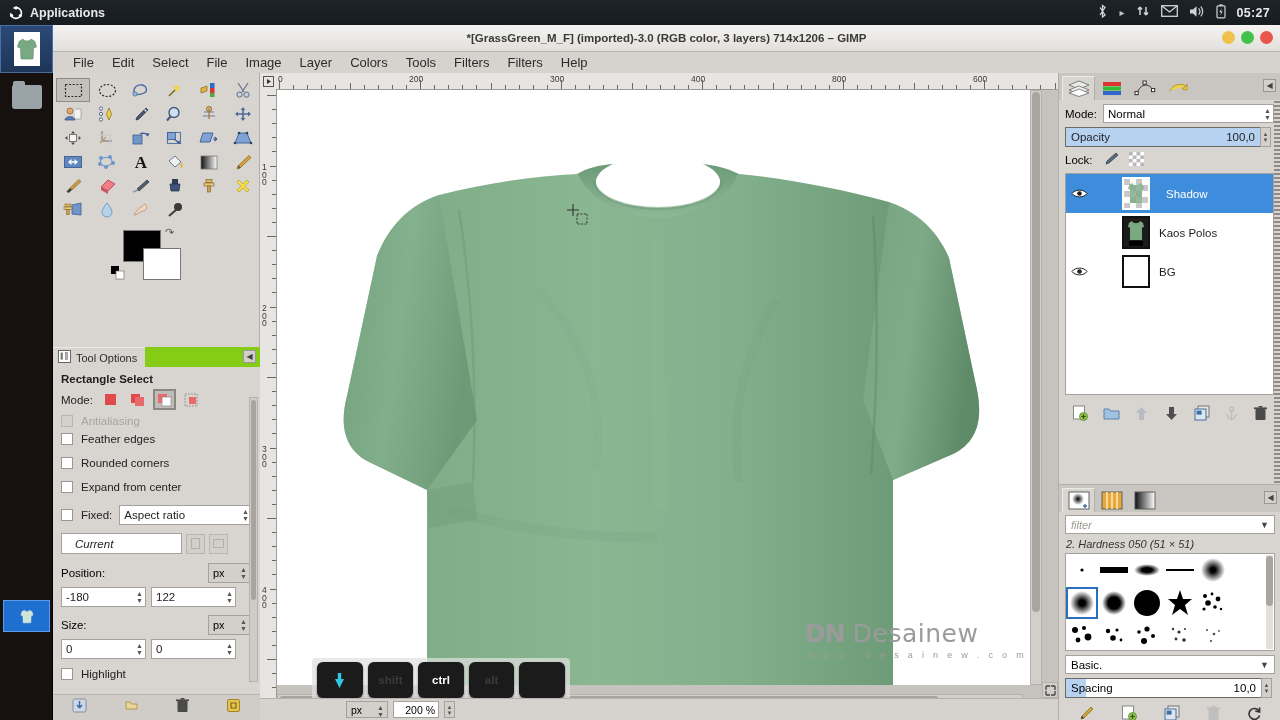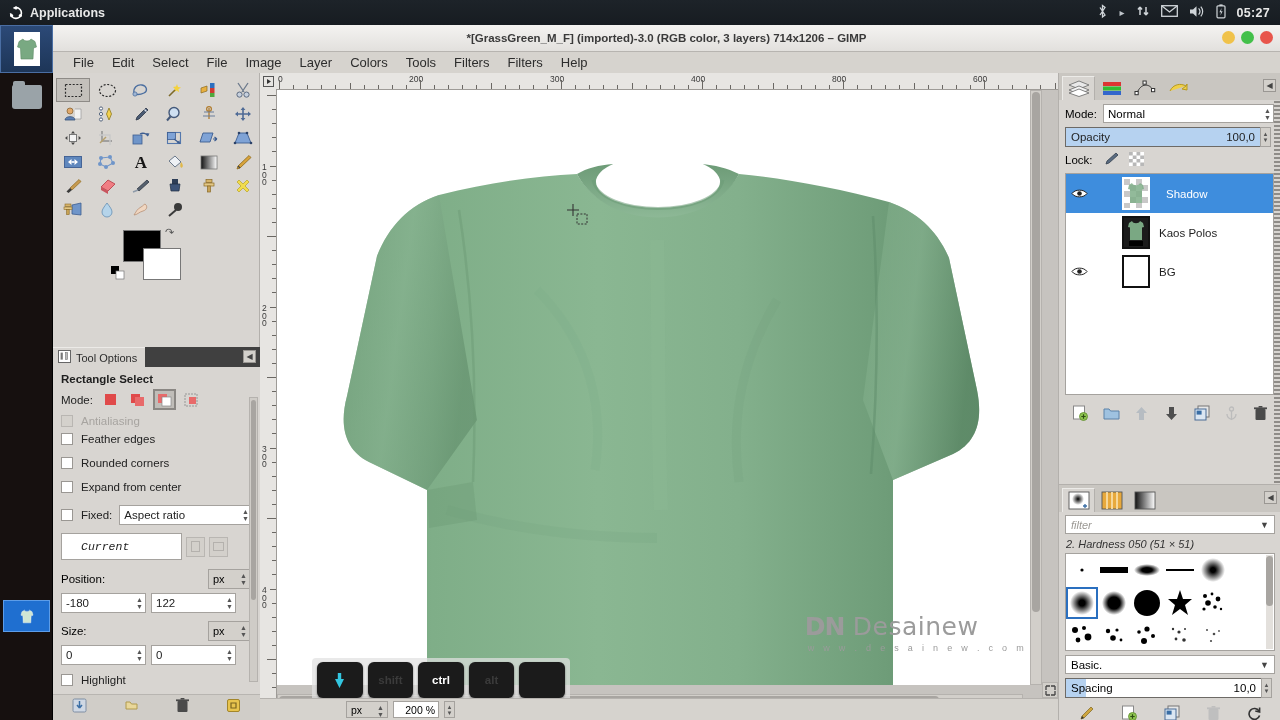--- a/index.html
+++ b/index.html
@@ -60,52 +60,52 @@
   .tool{width:34px;height:24px;display:flex;align-items:center;justify-content:center;}
   .tool.sel{background:#c3c0bb;box-shadow:inset 0 0 0 1px #8e8b87;}
   .tool svg,.tool span{display:block;}
   #colorarea{height:62px;position:relative;margin-top:4px;}
   .fgbox{position:absolute;left:70px;top:4px;width:38px;height:32px;background:#000;border:1px solid #777;}
   .bgbox{position:absolute;left:90px;top:22px;width:38px;height:32px;background:#fff;border:1px solid #777;}
   .swapic{position:absolute;left:112px;top:0px;font-size:11px;color:#555;}
   .defic{position:absolute;left:58px;top:40px;width:14px;height:14px;}
   
   #toolopt{position:absolute;left:0;top:322px;width:207px;height:373px;background:#d8d5d1;}
-  #toolopt .tabrow{height:20px;background:#404040;display:flex;align-items:center;position:relative;}
+  #toolopt .tabrow{height:20px;background:#84cc16;display:flex;align-items:center;position:relative;}
   #toolopt .tab{display:flex;align-items:center;gap:5px;background:#d8d5d1;height:20px;padding:0 8px 0 5px;font-size:11px;color:#2c2c2c;border-top:1px solid #eceae7;}
   #toolopt .tabarrow{position:absolute;right:4px;top:3px;width:13px;height:13px;border:1px solid #9a9793;background:#d3d0cb;font-size:8px;text-align:center;line-height:11px;color:#444;}
   #toolopt .body{padding:6px 8px 0 8px;position:relative;height:353px;}
   .opt-title{font-size:11.5px;font-weight:bold;color:#1f1f1f;margin-bottom:5px;}
   .opt-row{display:flex;align-items:center;margin-bottom:6px;font-size:11.5px;color:#222;}
   .opt-row .lbl{margin-right:7px;}
   .modebtn{width:21px;height:19px;margin-right:6px;display:flex;align-items:center;justify-content:center;}
   .modebtn.sel{background:#c0bdb8;box-shadow:inset 0 0 0 1px #8a8783, 0 0 0 1px #8a8783;}
   .chk{width:12px;height:12px;border:1px solid #9a9793;background:#fff;margin-right:8px;display:inline-block;}
   .chk.dis{background:#d4d1cc;border-color:#b9b6b2;}
   .dim{color:#a7a4a0;}
   .combo{flex:1;height:20px;background:#fff;border:1px solid #a5a29e;display:flex;align-items:center;padding:0 4px;font-size:11.5px;position:relative;}
   .spinarrows{position:absolute;right:2px;top:2px;font-size:7px;line-height:7px;color:#555;}
-  .txtin{height:27px;background:#fff;border:1px solid #a5a29e;display:flex;align-items:center;padding:0 19px;font-size:11.5px;color:#222;font-family:Liberation Mono, monospace;}
+  .txtin{height:21px;background:#fff;border:1px solid #a5a29e;display:flex;align-items:center;padding:0 13px;font-size:11.5px;color:#222;}
   .numin{height:20px;background:#fff;border:1px solid #a5a29e;display:flex;align-items:center;padding:0 4px;font-size:11.5px;color:#222;position:relative;}
   .unitbtn{width:42px;height:20px;background:#d3d0cb;border:1px solid #a5a29e;display:flex;align-items:center;padding:0 4px;font-size:11px;position:relative;}
   #toolopt .botbar{position:absolute;left:0;bottom:0;width:207px;height:26px;background:#d0cdc8;border-top:1px solid #b8b5b1;display:flex;align-items:center;justify-content:space-around;}
   .to-scroll{position:absolute;right:2px;top:30px;width:9px;height:285px;background:#cfccc7;border:1px solid #b5b2ae;}
   .to-scroll i{position:absolute;left:1px;top:2px;width:5px;height:200px;background:#a8a5a1;border-radius:3px;display:block;}
   
   #canvasarea{position:absolute;left:207px;top:48px;width:798px;height:647px;background:#c6c3bf;}
   #ruler-h{position:absolute;left:16px;top:0;width:782px;height:17px;background:#e7e5e2;border-bottom:1px solid #9e9b97;}
   #ruler-v{position:absolute;left:0;top:17px;width:17px;height:612px;background:#e7e5e2;border-right:1px solid #9e9b97;}
   .rcorner{position:absolute;left:0;top:0;width:17px;height:17px;background:#e7e5e2;display:flex;align-items:center;justify-content:center;}
   .rtick{position:absolute;bottom:0;width:1px;background:#6a6763;}
   .rtickv{position:absolute;right:0;height:1px;background:#6a6763;}
   .rlabel{position:absolute;top:1px;font-size:8.5px;color:#3a3a3a;font-family:"Liberation Sans",sans-serif;}
   .rlabelv{position:absolute;left:2px;font-size:8.5px;color:#3a3a3a;line-height:7.5px;width:9px;}
   #canvas{position:absolute;left:17px;top:17px;width:764px;height:595px;overflow:hidden;background:#fff;}
   #shirt{position:absolute;left:0;top:0;width:764px;height:595px;}
-  #wm{position:absolute;right:14px;bottom:32px;text-align:left;}
+  #wm{position:absolute;right:14px;bottom:25px;text-align:left;}
   #wm .w1{font-size:25px;color:#9b9b9b;letter-spacing:.5px;font-family:"DejaVu Sans",sans-serif;}
   #wm .w2{font-size:9px;color:#9b9b9b;letter-spacing:3.3px;margin-top:2px;padding-left:3px;}
   #hscroll{position:absolute;left:17px;bottom:14px;width:746px;height:12px;background:#d2cfca;border:1px solid #b5b2ae;}
   #hscroll i{position:absolute;left:1px;top:1px;width:660px;height:8px;background:#a8a5a1;border-radius:4px;display:block;}
   #vscroll{position:absolute;right:16px;top:17px;width:12px;height:595px;background:#d2cfca;border:1px solid #b5b2ae;}
   #vscroll i{position:absolute;left:1px;top:1px;width:8px;height:520px;background:#a8a5a1;border-radius:4px;display:block;}
   .navbtn{position:absolute;right:0px;bottom:0px;width:16px;height:16px;background:#d2cfca;border:1px solid #b5b2ae;display:flex;align-items:center;justify-content:center;}
   
   #statusbar{position:absolute;left:0;bottom:0;width:798px;height:22px;background:#d6d3ce;border-top:1px solid #b5b2ae;display:flex;align-items:center;gap:5px;padding-left:86px;}
   #statusbar .unit{width:42px;height:17px;background:#d3d0cb;border:1px solid #a5a29e;font-size:10.5px;display:flex;align-items:center;padding-left:4px;position:relative;}

